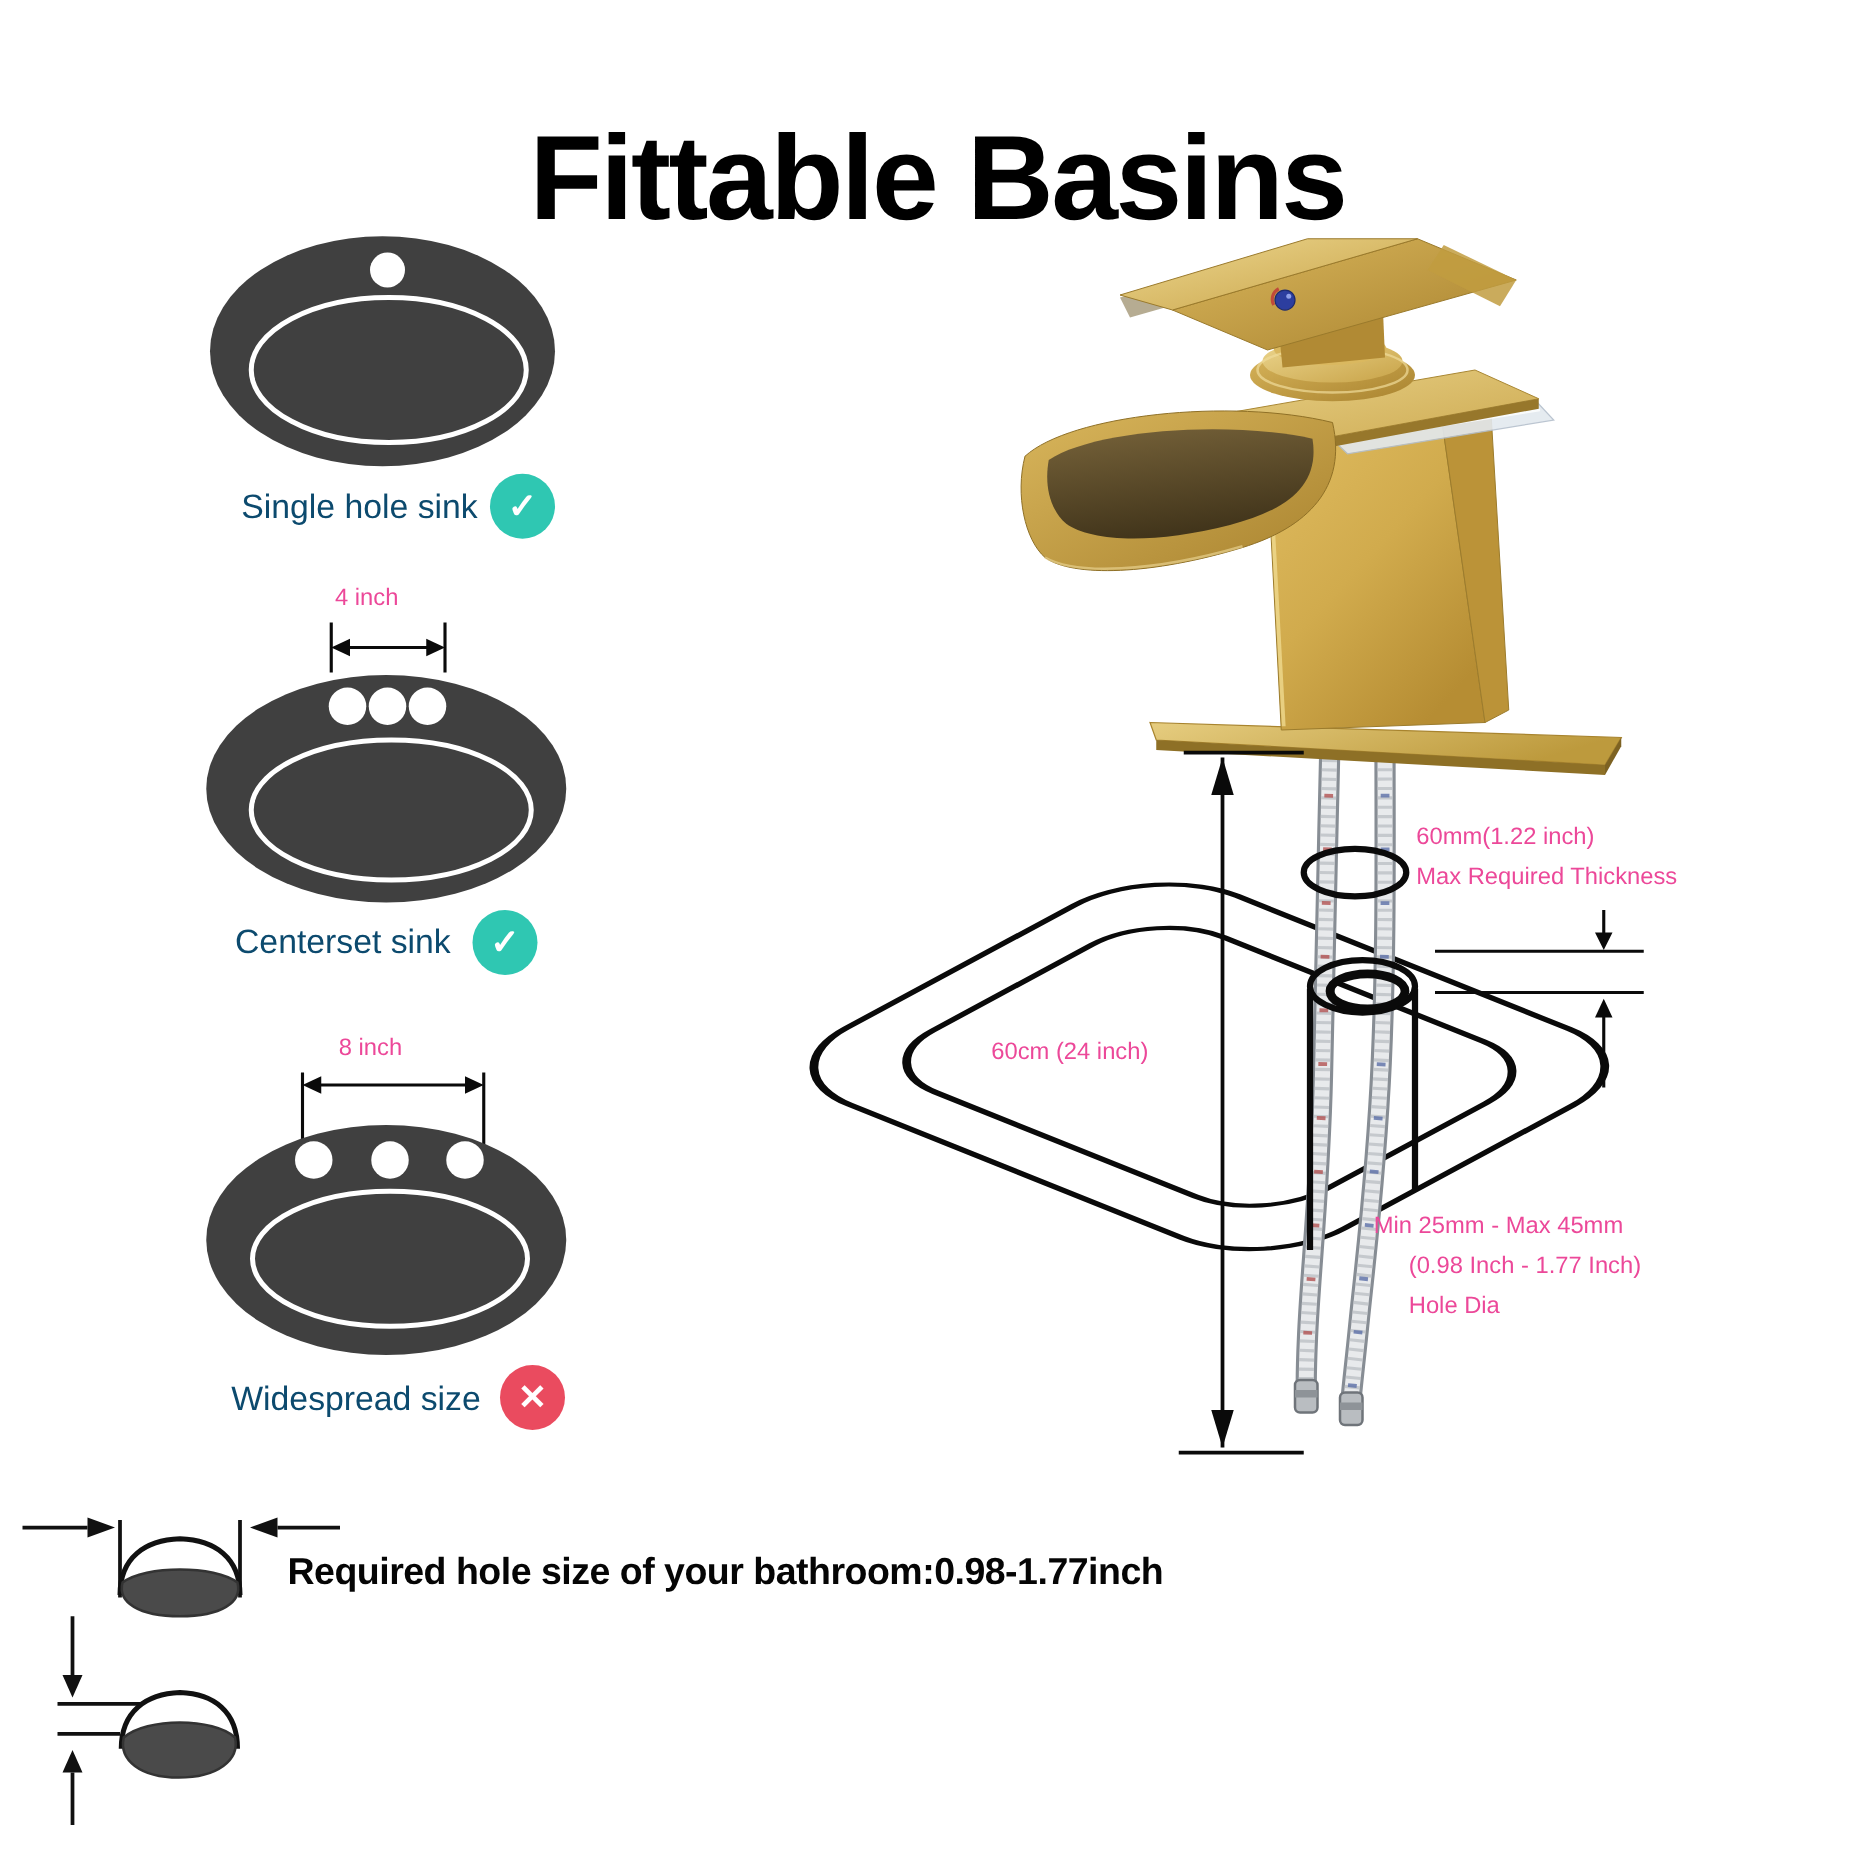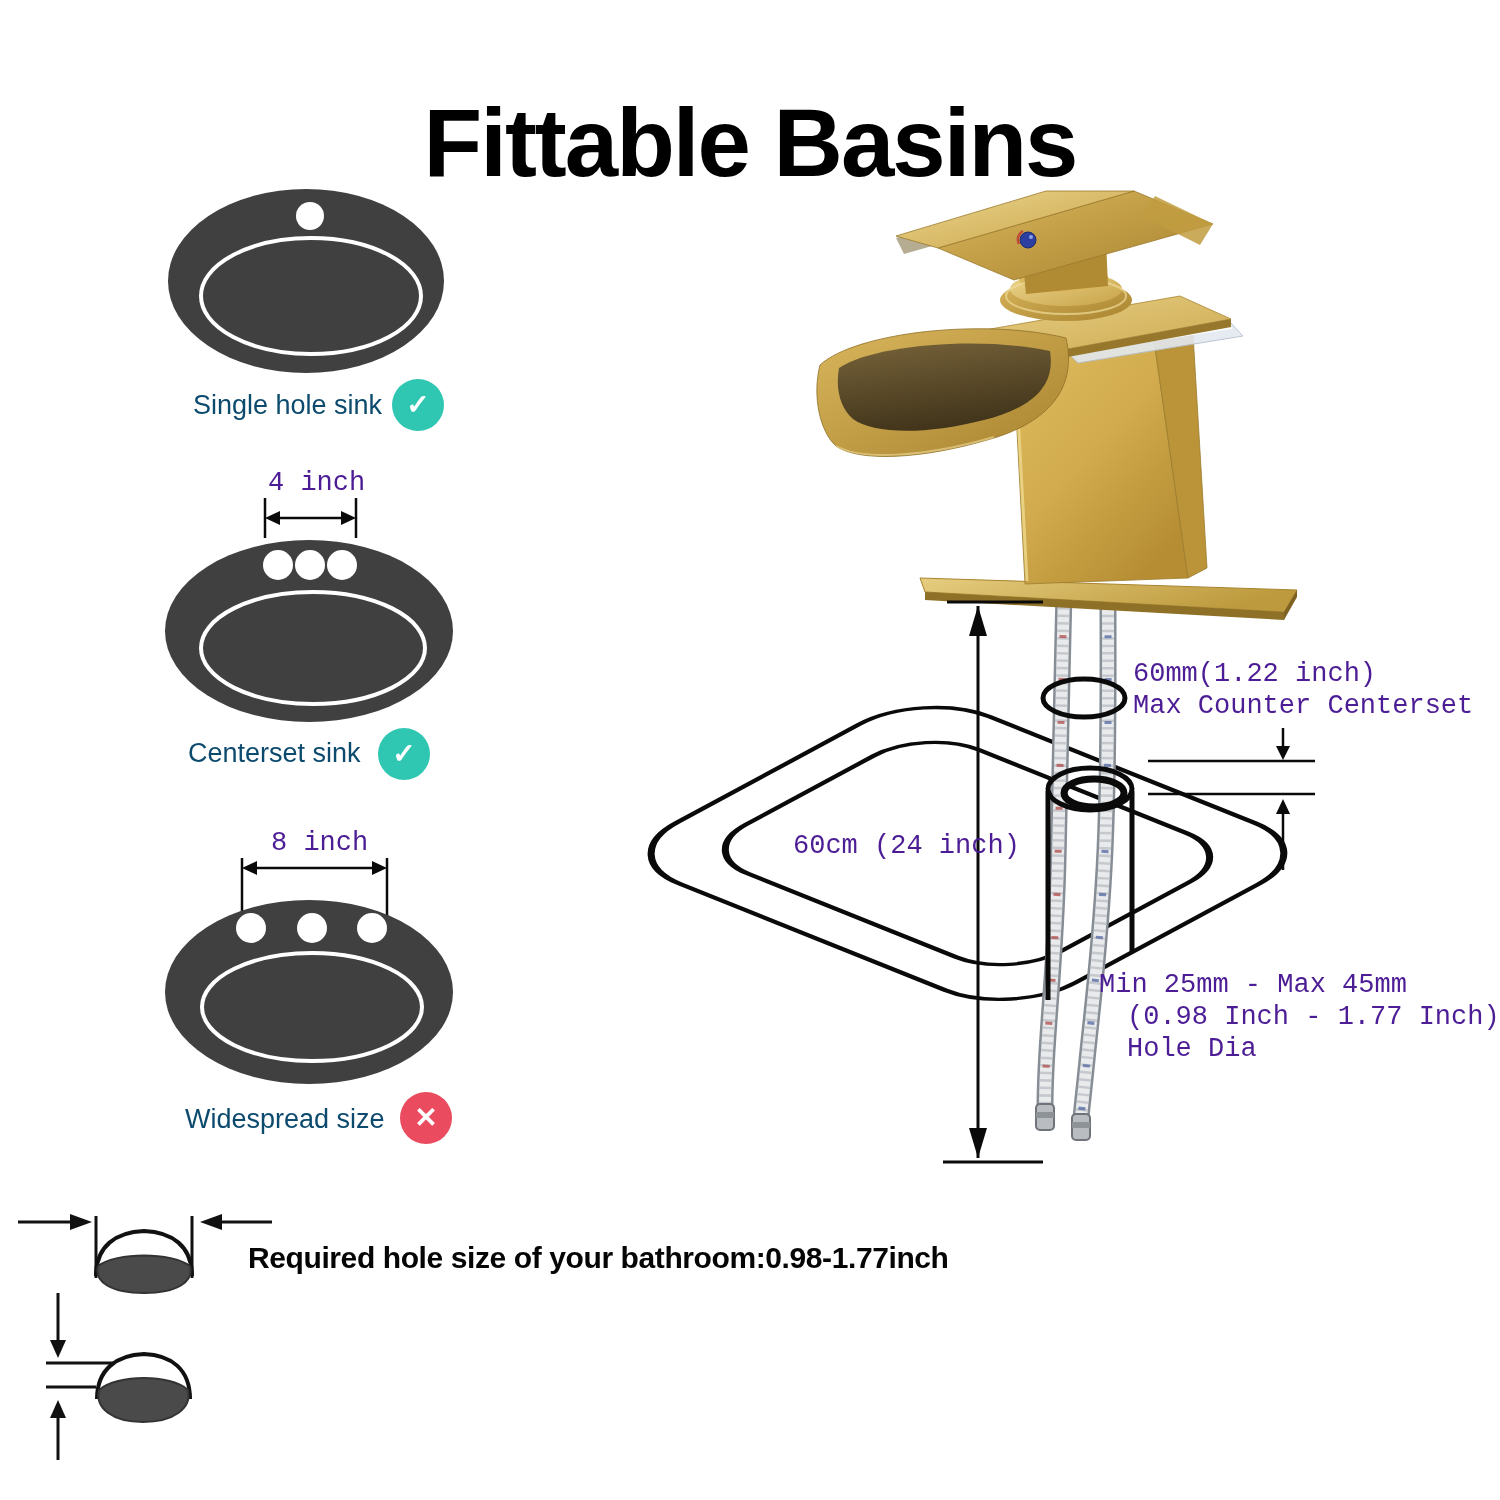--- a/index.html
+++ b/index.html
@@ -2,22 +2,22 @@
 <html><head>
 <meta charset="utf-8">
 <style>
   html,body{margin:0;padding:0;background:#fff;}
   .canvas{position:relative;width:1500px;height:1500px;background:#ffffff;overflow:hidden;
           font-family:"Liberation Sans",sans-serif;color:#111;}
   .abs{position:absolute;white-space:nowrap;}
   .title{top:40px;left:0;width:1500px;text-align:center;font-size:96px;font-weight:bold;
          letter-spacing:-2px;color:#000;margin-top:48px;}
   .label{font-size:27px;color:#0c4a6e;}
-  .dim{font-size:27px;color:#4c1d95;font-family:Liberation Mono, monospace;}
-  .note{font-size:30px;font-weight:bold;letter-spacing:-0.4px;color:#050505;margin-left:18px;}
+  .dim{font-size:19px;color:#ec4899;}
+  .note{font-size:30px;font-weight:bold;letter-spacing:-0.4px;color:#050505;}
   .badge{position:absolute;width:52px;height:52px;border-radius:50%;
          display:flex;align-items:center;justify-content:center;}
   .badge .glyph{color:#fff;font-size:28px;font-weight:bold;line-height:1;}
   svg{position:absolute;top:0;left:0;}
 </style>
 </head>
 <body>
 
 <div class="canvas">
 
@@ -220,21 +220,21 @@
     <span class="glyph">✓</span>
   </div>
   <div class="badge" style="left:378px;top:728px;background:#2fc7b2;">
     <span class="glyph">✓</span>
   </div>
   <div class="badge" style="left:400px;top:1092px;background:#ea4b5f;">
     <span class="glyph">✕</span>
   </div>
 
   <div class="abs dim" style="left:1133px;top:659px;">60mm(1.22 inch)</div>
-  <div class="abs dim" style="left:1133px;top:691px;">Max Counter Centerset</div>
+  <div class="abs dim" style="left:1133px;top:691px;">Max Required Thickness</div>
 
   <div class="abs dim" style="left:793px;top:831px;">60cm (24 inch)</div>
 
   <div class="abs dim" style="left:1099px;top:970px;">Min 25mm - Max 45mm</div>
   <div class="abs dim" style="left:1127px;top:1002px;">(0.98 Inch - 1.77 Inch)</div>
   <div class="abs dim" style="left:1127px;top:1034px;">Hole Dia</div>
 
   <div class="abs note" style="left:230px;top:1241px;">Required hole size of your bathroom:0.98-1.77inch</div>
 
 </div>

